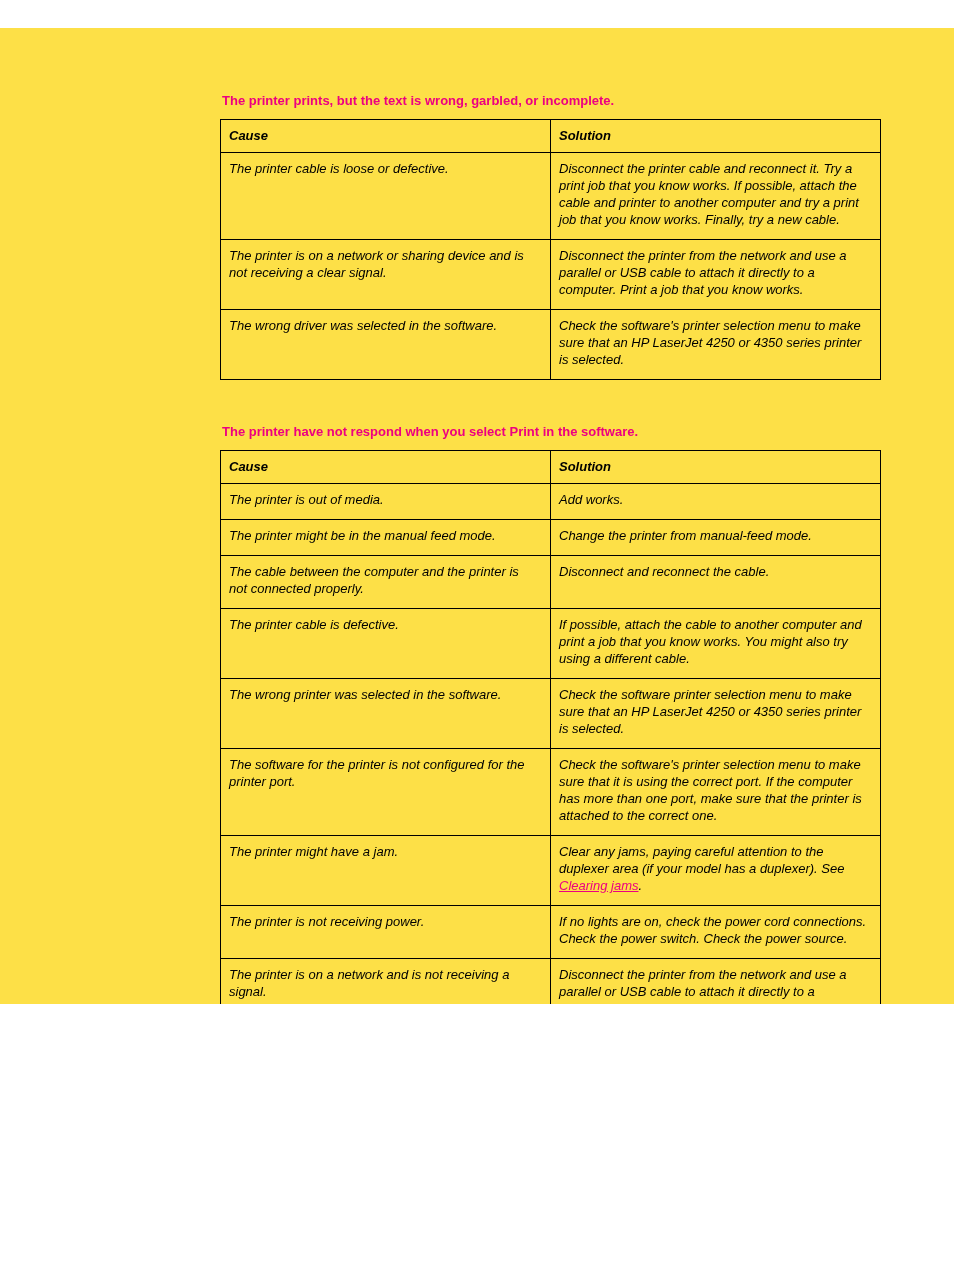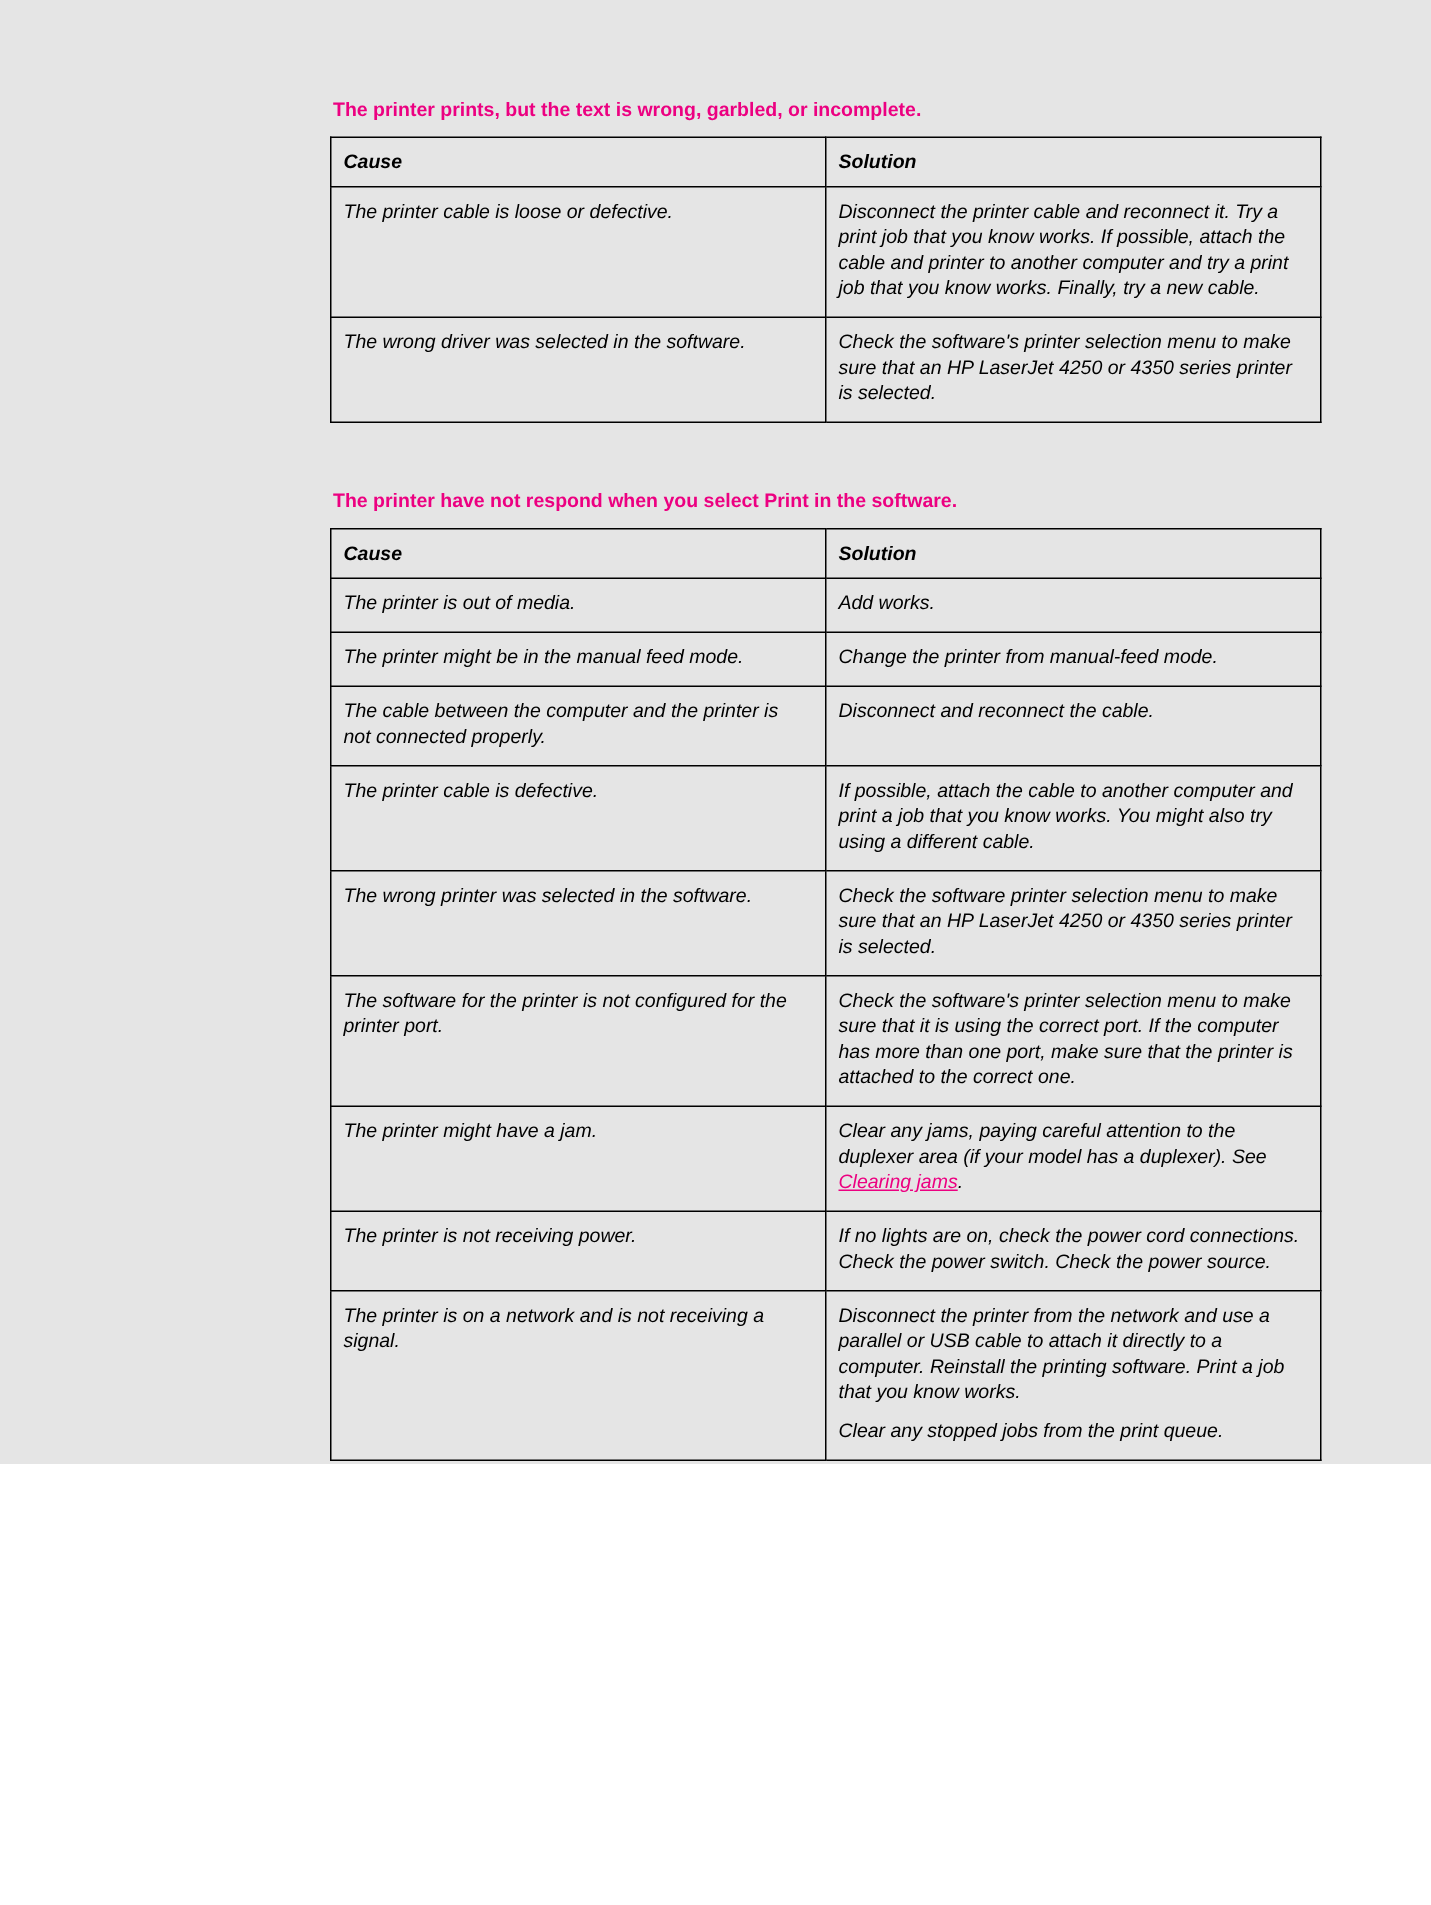--- a/index.html
+++ b/index.html
@@ -10,22 +10,23 @@
   * { margin: 0; padding: 0; box-sizing: border-box; }
   html, body { background: #ffffff; }
   body {
     font-family: "Liberation Sans", sans-serif;
     color: var(--text-c);
   }
   .page {
     position: relative;
     width: 954px;
     height: 976px;
-    background: #e5e5e5;
+    background: #fde047;
     overflow: hidden;
+    margin-top: 28px;
   }
   .content {
     position: absolute;
     left: 220px;
     top: 65px;
     width: 661px;
   }
   .section + .section { margin-top: 44px; }
   .section-heading {
     font-size: 13px;
@@ -94,20 +95,24 @@
             <th>Cause</th>
             <th>Solution</th>
           </tr>
         </thead>
         <tbody>
           <tr>
             <td>The printer cable is loose or defective.</td>
             <td>Disconnect the printer cable and reconnect it. Try a print job that you know works. If possible, attach the cable and printer to another computer and try a print job that you know works. Finally, try a new cable.</td>
           </tr>
           <tr>
+            <td>The printer is on a network or sharing device and is not receiving a clear signal.</td>
+            <td>Disconnect the printer from the network and use a parallel or USB cable to attach it directly to a computer. Print a job that you know works.</td>
+          </tr>
+          <tr>
             <td>The wrong driver was selected in the software.</td>
             <td>Check the software's printer selection menu to make sure that an HP LaserJet 4250 or 4350 series printer is selected.</td>
           </tr>
         </tbody>
       </table>
     </section>
 
     <section class="section">
       <h2 class="section-heading">The printer have not respond when you select Print in the software.</h2>
       <table class="trouble-table">

